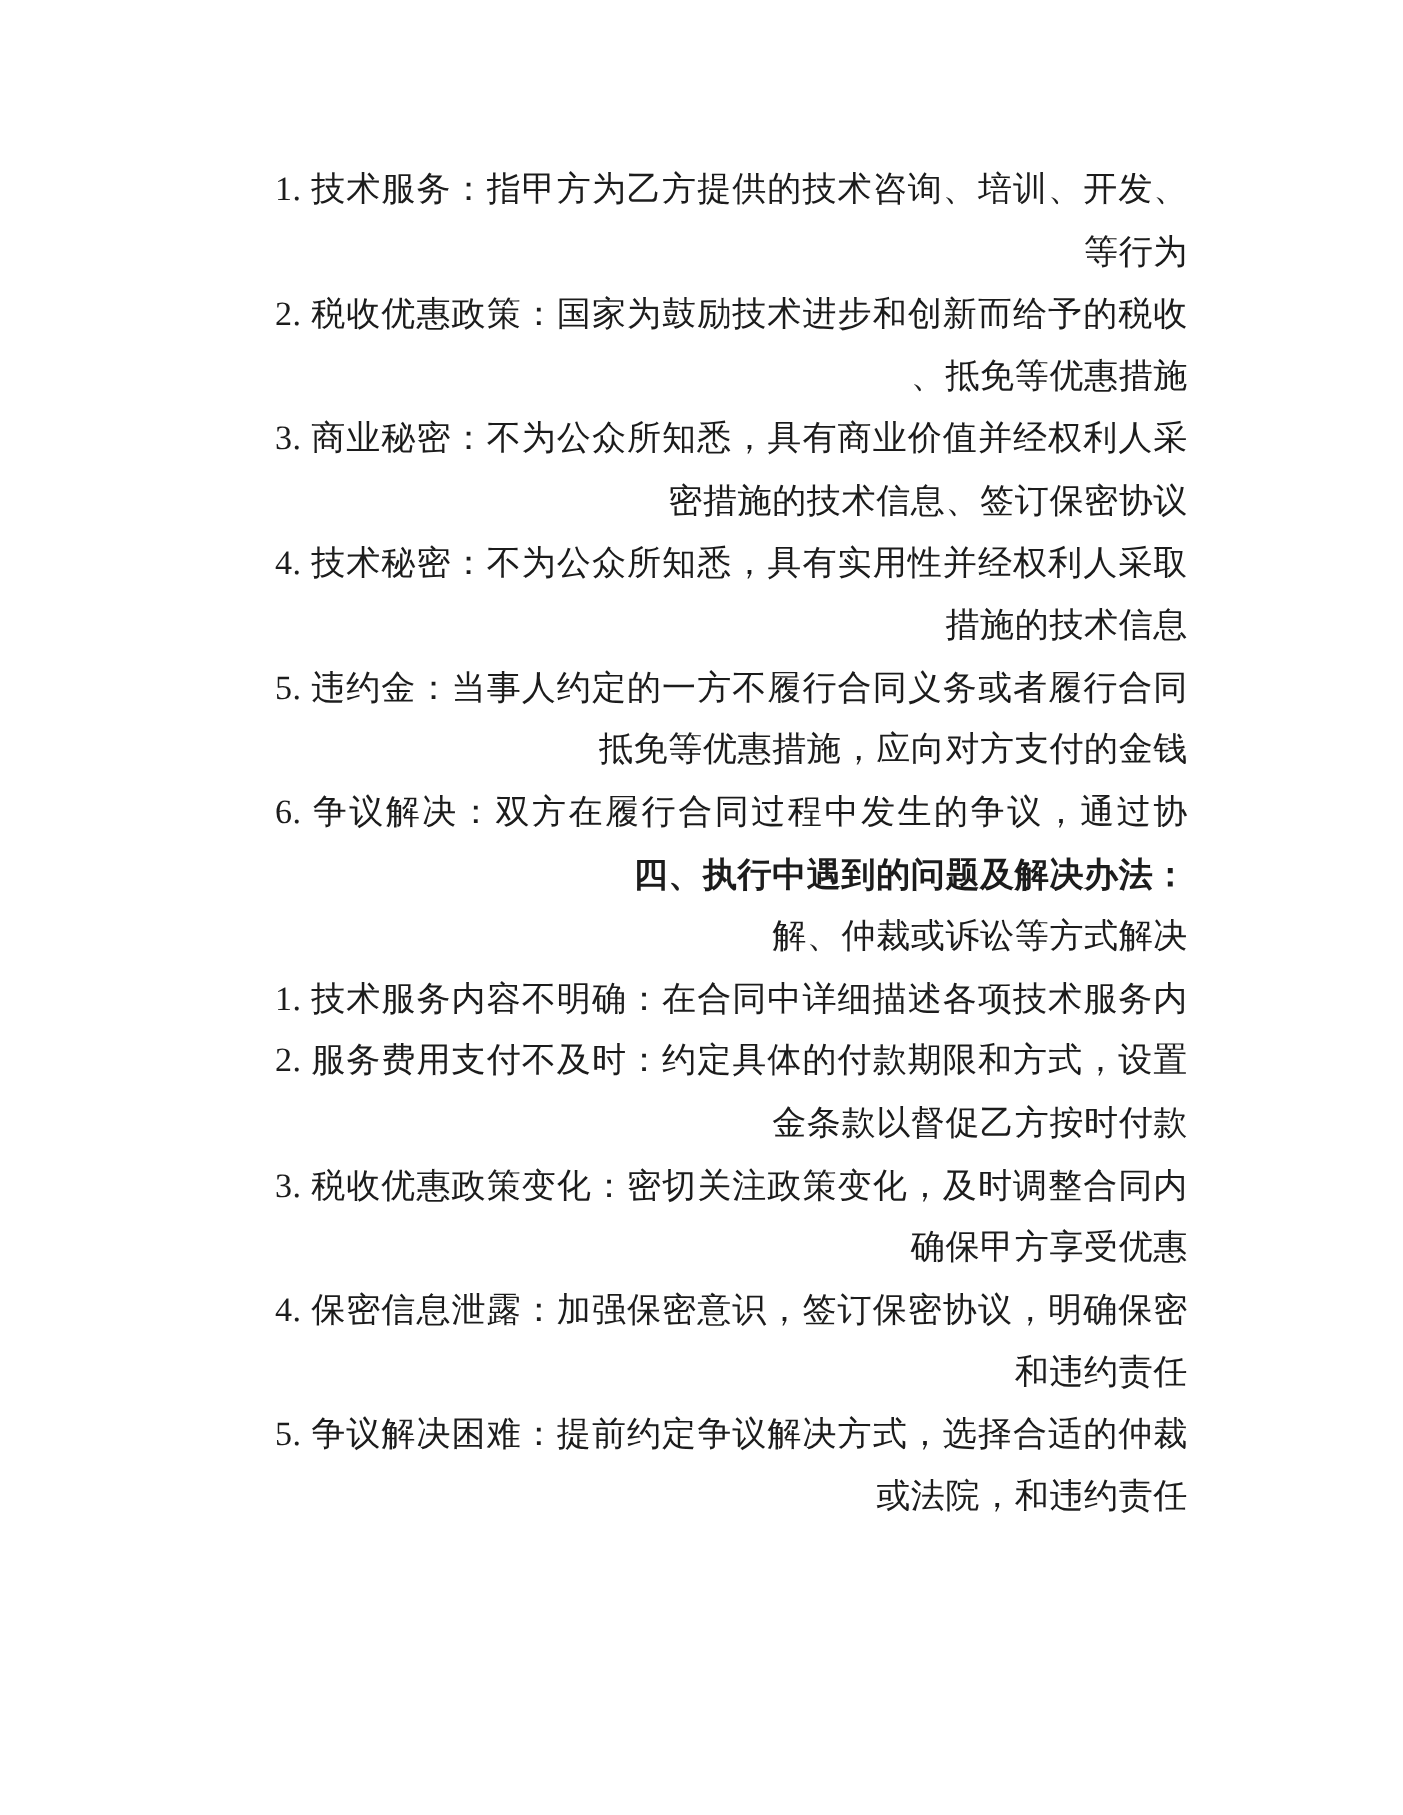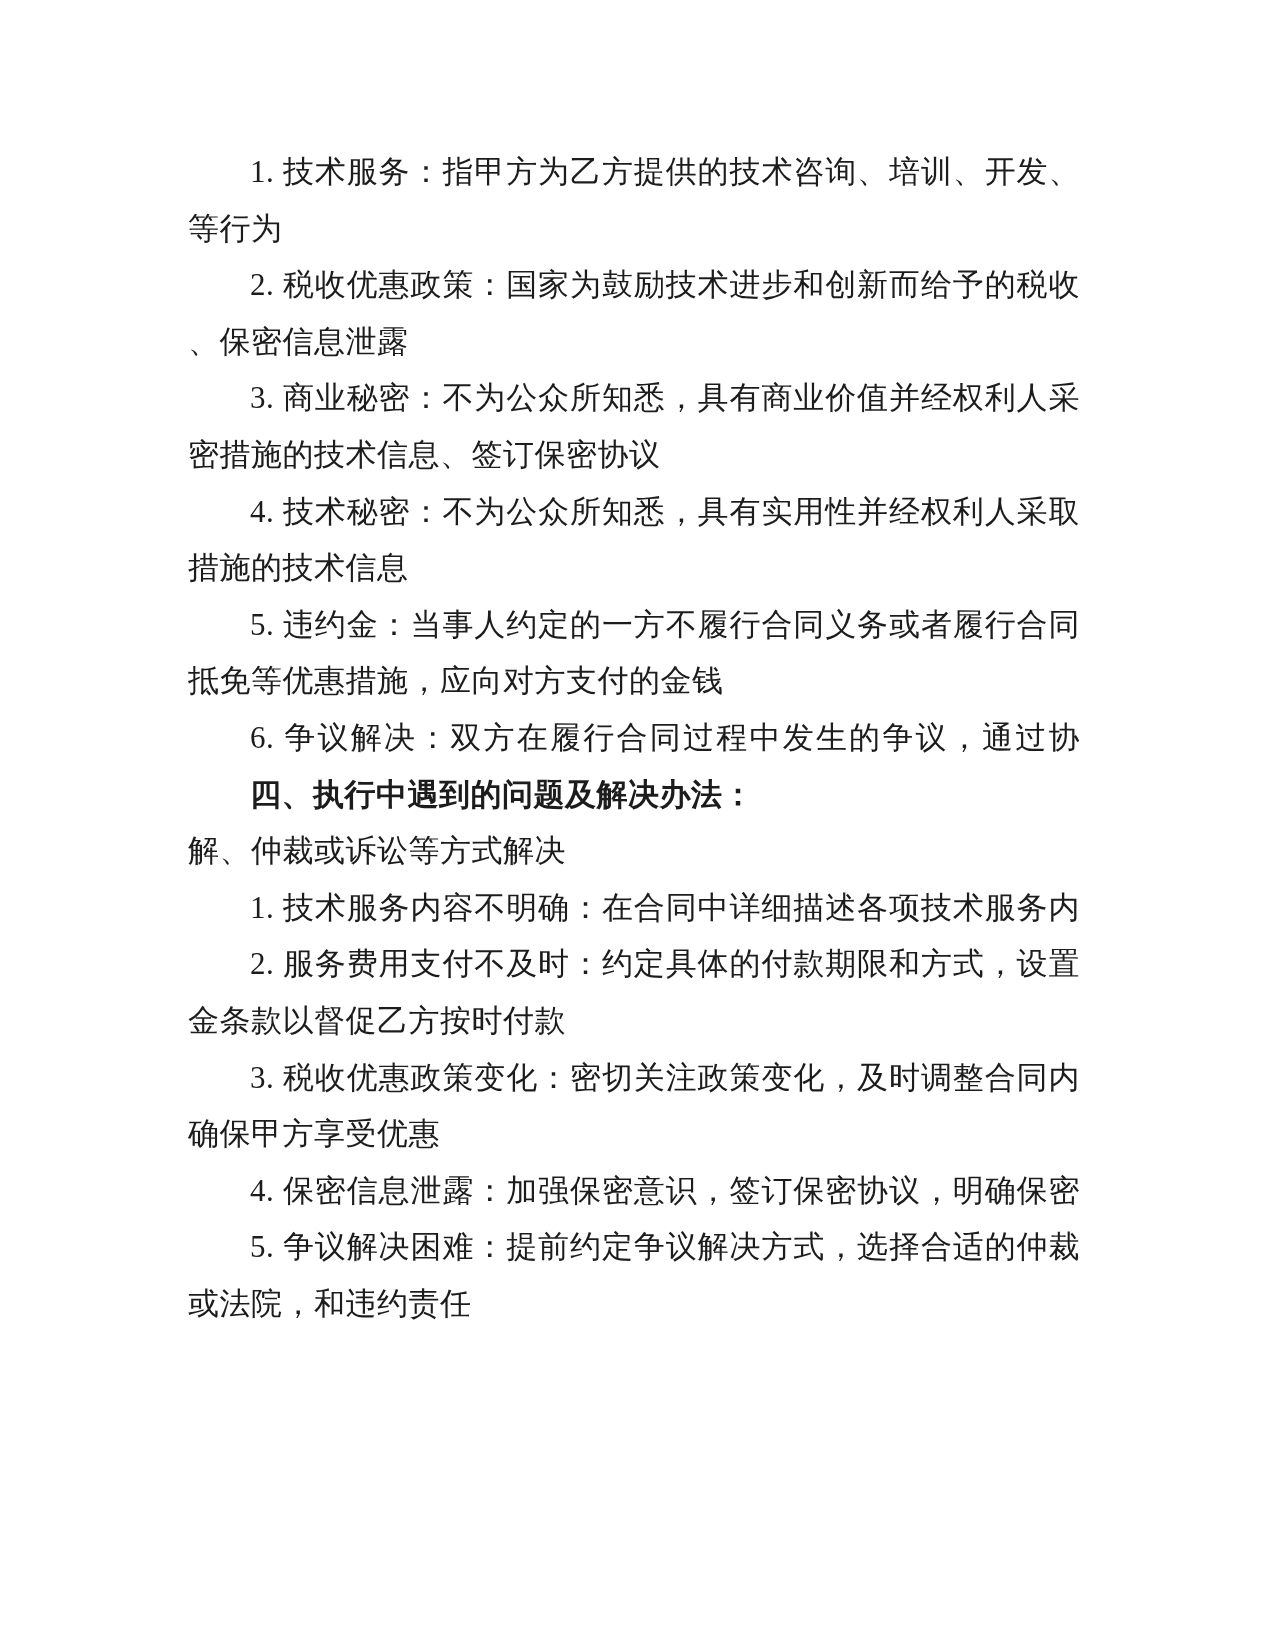--- a/index.html
+++ b/index.html
@@ -27,21 +27,21 @@
     left: 188px;
     top: 144px;
     width: 892px;
     color: #1c1c1c;
   }
   .line {
     font-size: 31px;
     line-height: 56.6px;
     height: 56.6px;
     letter-spacing: 0.5px;
-    text-align: left;
+    text-align: right;
     overflow: hidden;
   }
   .line.indent {
     text-indent: 62px;
   }
   .line.fill {
     text-align: justify;
     text-align-last: justify;
     text-justify: inter-character;
   }
@@ -51,32 +51,33 @@
   }
 </style>
 </head>
 <body style="background: rgb(255, 255, 255);">
 
 <div class="page">
   <div class="text-block" style="color: rgb(28, 28, 28);">
       <div class="line indent fill">1. 技术服务：指甲方为乙方提供的技术咨询、培训、开发、转让</div>
       <div class="line">等行为</div>
       <div class="line indent fill">2. 税收优惠政策：国家为鼓励技术进步和创新而给予的税收减免</div>
-      <div class="line">、保密信息泄露</div>
+      <div class="line">、抵免等优惠措施</div>
       <div class="line indent fill">3. 商业秘密：不为公众所知悉，具有商业价值并经权利人采取保</div>
       <div class="line">密措施的技术信息、签订保密协议</div>
       <div class="line indent fill">4. 技术秘密：不为公众所知悉，具有实用性并经权利人采取保密</div>
       <div class="line">措施的技术信息</div>
       <div class="line indent fill">5. 违约金：当事人约定的一方不履行合同义务或者履行合同义务</div>
       <div class="line">抵免等优惠措施，应向对方支付的金钱</div>
       <div class="line indent fill">6. 争议解决：双方在履行合同过程中发生的争议，通过协商、调</div>
       <div class="line indent bold">四、执行中遇到的问题及解决办法：</div>
       <div class="line">解、仲裁或诉讼等方式解决</div>
       <div class="line indent fill">1. 技术服务内容不明确：在合同中详细描述各项技术服务内容，</div>
       <div class="line indent fill">2. 服务费用支付不及时：约定具体的付款期限和方式，设置违约</div>
       <div class="line">金条款以督促乙方按时付款</div>
       <div class="line indent fill">3. 税收优惠政策变化：密切关注政策变化，及时调整合同内容，</div>
       <div class="line">确保甲方享受优惠</div>
       <div class="line indent fill">4. 保密信息泄露：加强保密意识，签订保密协议，明确保密义务</div>
+      <div class="line">和违约责任</div>
       <div class="line indent fill">5. 争议解决困难：提前约定争议解决方式，选择合适的仲裁机构</div>
       <div class="line">或法院，和违约责任</div>
     </div>
 </div>
 
 </body></html>

